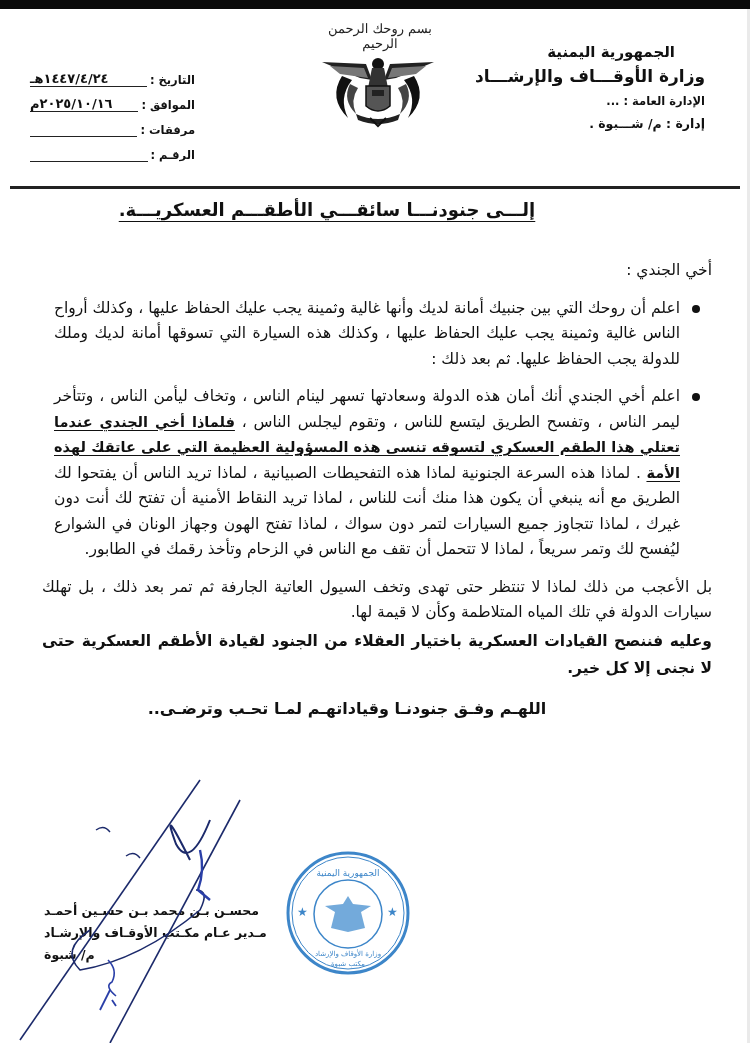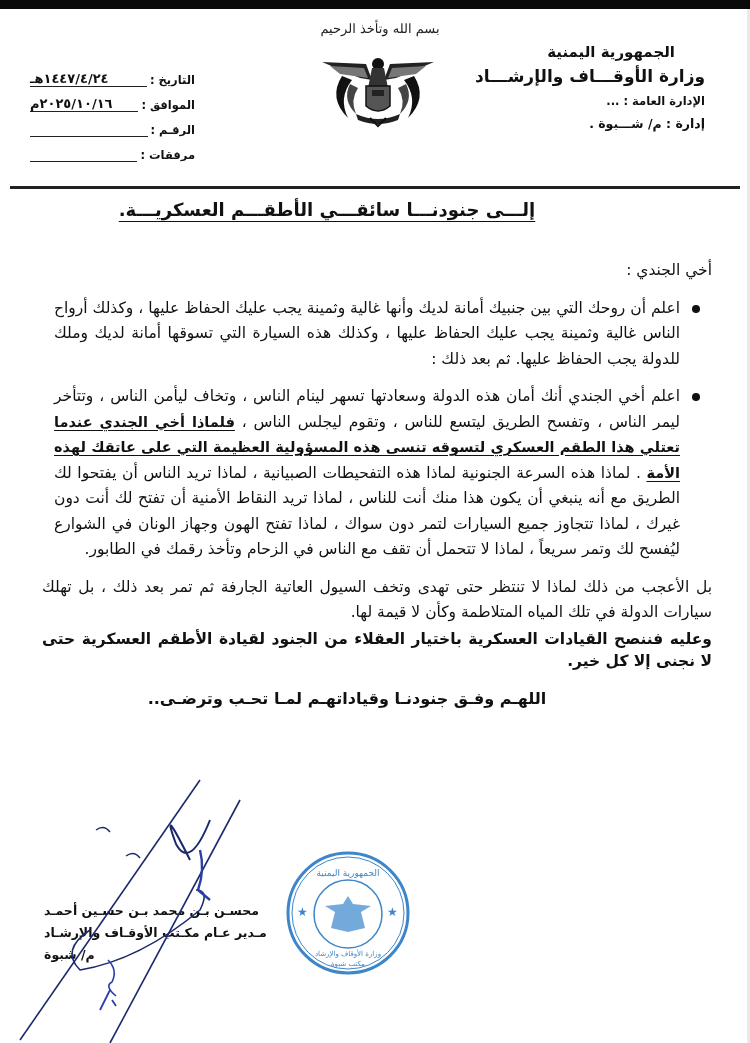--- a/index.html
+++ b/index.html
@@ -33,21 +33,21 @@
   .title { position: absolute; left: 0; top: 199px; width: 654px; text-align: center; direction: rtl; }
   .title span { font-size: 18px; font-weight: bold; text-decoration: underline; text-underline-offset: 5px; font-family: "DejaVu Sans", sans-serif; letter-spacing: 1px; }
 
   .body { position: absolute; left: 42px; top: 258px; width: 670px; direction: rtl; text-align: justify; font-size: 15.5px; line-height: 25.5px; font-family: "DejaVu Sans", sans-serif; }
   .greeting { margin: 0 0 2px 0; }
   ul.bullets { margin: 0; padding: 0 20px 0 0; list-style: none; }
   ul.bullets li { position: relative; margin: 12px; }
   ul.bullets li::before { content: ""; position: absolute; right: -20px; top: 9px; width: 8px; height: 8px; border-radius: 50%; background: #111; }
   .ul-bold { font-weight: bold; text-decoration: underline; text-underline-offset: 3px; font-size: 14.5px; }
   .para { margin: 2px 0 0 0; }
-  .bold-para { font-weight: bold; font-size: 15.5px; line-height: 22px; }
+  .bold-para { font-weight: bold; font-size: 15.5px; line-height: 27px; }
   .prayer { text-align: center; font-weight: bold; margin-top: 14px; font-size: 16px; padding-right: 60px; }
 
   
   .sig { position: absolute; left: 44px; top: 900px; width: 310px; direction: rtl; text-align: left; font-weight: bold; font-size: 12.5px; line-height: 22px; }
   .sig .place { padding-right: 120px; }
 
   .stamp { position: absolute; left: 283px; top: 848px; width: 130px; height: 130px; }
   .signature-ink { position: absolute; left: 0; top: 760px; width: 320px; height: 283px; pointer-events: none; }
 </style>
 </head>
@@ -56,21 +56,21 @@
 <div class="topbar"></div>
 <div class="page">
 
   <div class="hdr-right">
     <div class="l1">الجمهورية اليمنية</div>
     <div class="l2">وزارة الأوقـــاف والإرشـــاد</div>
     <div class="l3">الإدارة العامة : ...</div>
     <div class="l4">إدارة : م/ شـــبوة .</div>
   </div>
 
-  <div class="basmala">بسم الله وتأخذ الرحيم</div>
+  <div class="basmala">بسم روحك الرحمن الرحيم</div>
   <svg class="emblem" viewBox="0 0 116 74">
 
     <path d="M2 8 L46 10 L52 26 L40 24 Z" fill="#222"></path>
     <path d="M114 8 L70 10 L64 26 L76 24 Z" fill="#222"></path>
     <path d="M10 12 L44 14 L48 24 L20 20 Z" fill="#777"></path>
     <path d="M106 12 L72 14 L68 24 L96 20 Z" fill="#777"></path>
 
     <circle cx="58" cy="10" r="6" fill="#111"></circle>
     <path d="M52 14 L64 14 L68 34 L48 34 Z" fill="#333"></path>
 
@@ -89,25 +89,25 @@
   <div class="hdr-left">
     <div class="hdr-row">
       <span class="lab">التاريخ :</span>
       <span class="val">١٤٤٧/٤/٢٤هـ</span>
     </div>
     <div class="hdr-row">
       <span class="lab">الموافق :</span>
       <span class="val">٢٠٢٥/١٠/١٦م</span>
     </div>
     <div class="hdr-row">
-      <span class="lab">الرقـم :</span>
+      <span class="lab">مرفقات :</span>
       <span class="val"></span>
     </div>
     <div class="hdr-row">
-      <span class="lab">مرفقات :</span>
+      <span class="lab">الرقـم :</span>
       <span class="val"></span>
     </div>
   </div>
 
   <div class="rule"></div>
 </div>
 
 <div class="title">
   <span>إلـــى جنودنـــا سائقـــي الأطقـــم العسكريـــة.</span>
 </div>

